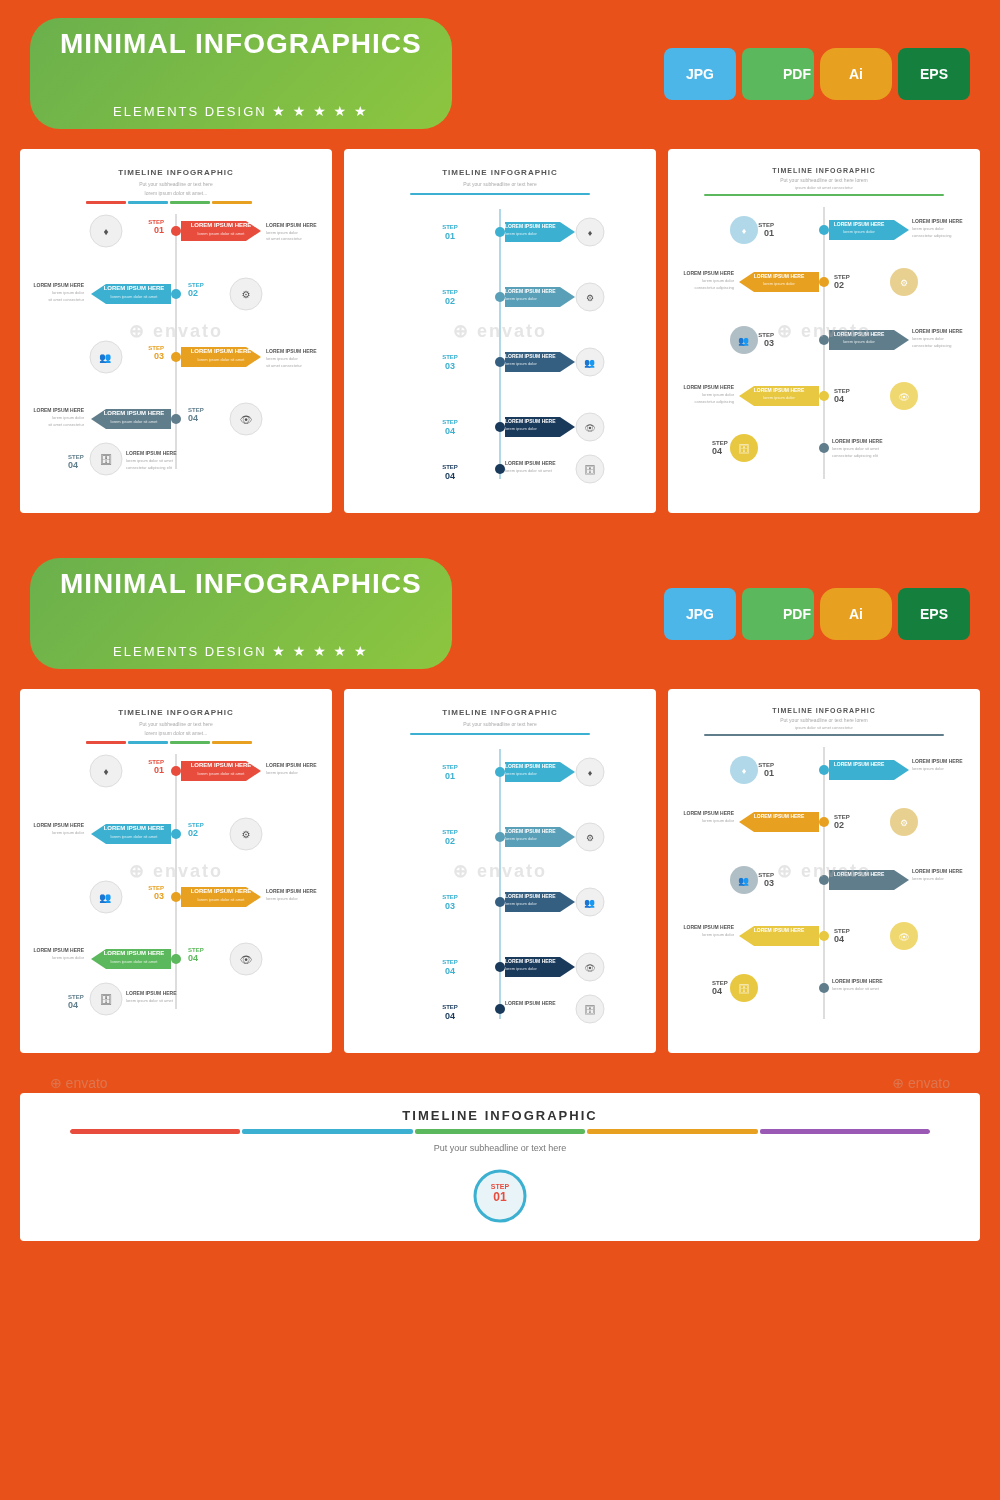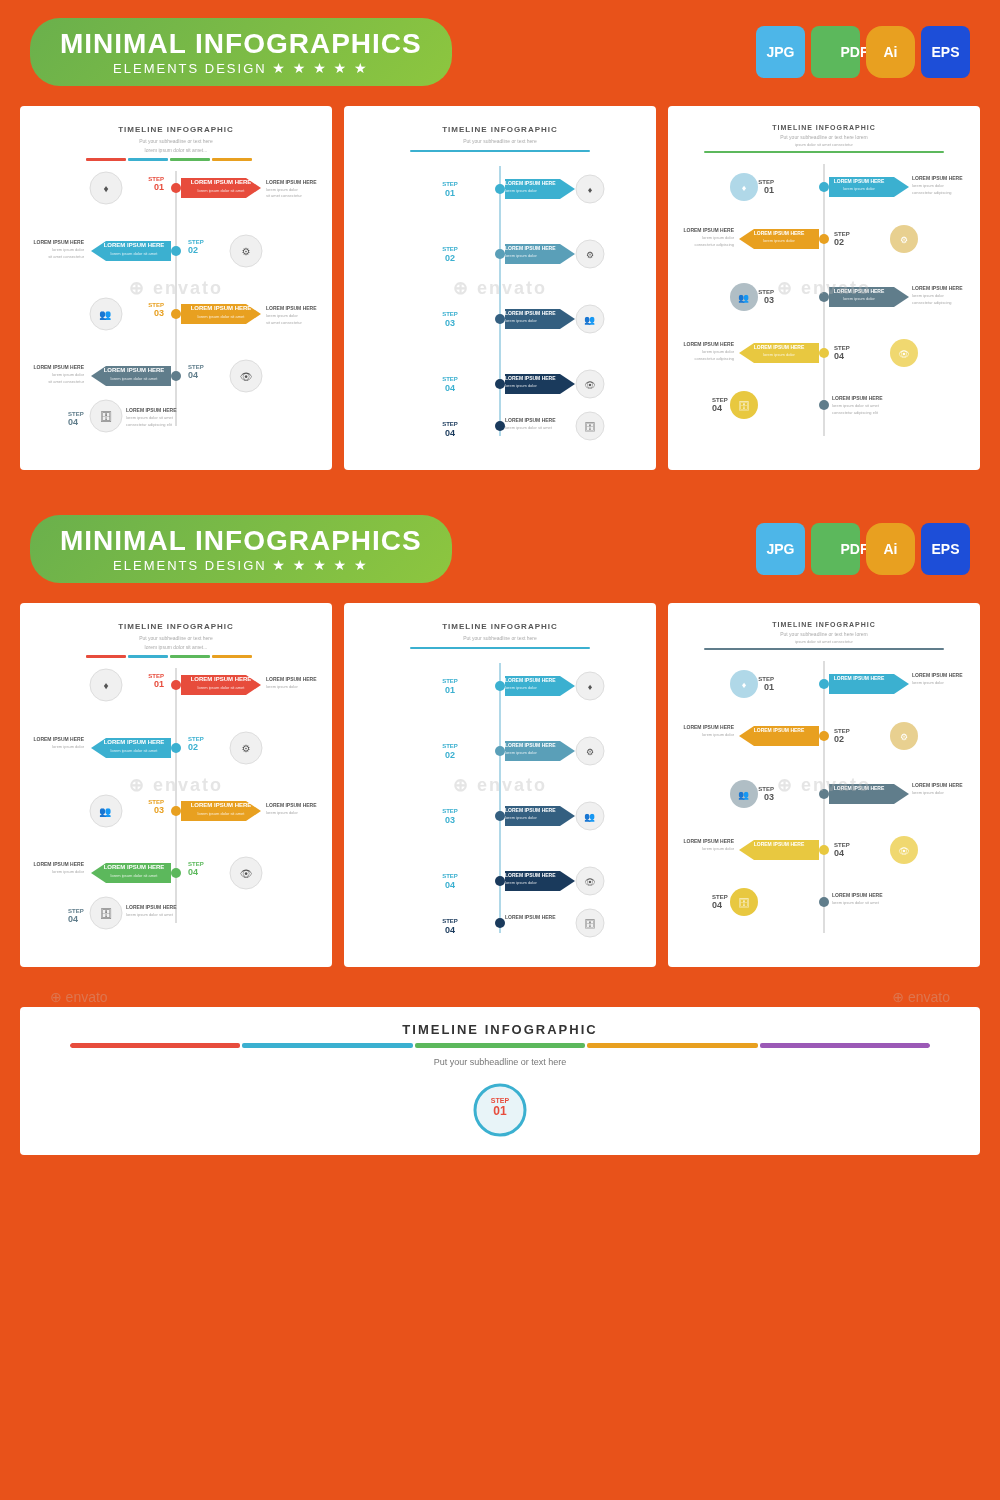--- a/index.html
+++ b/index.html
@@ -32,44 +32,45 @@
       font-weight: 900;
       color: white;
       letter-spacing: 1px;
       text-transform: uppercase;
     }
     .title-sub {
       font-size: 13px;
       color: white;
       letter-spacing: 2px;
       text-transform: uppercase;
+      margin-top: 43px;
     }
     .title-sub .stars {
       color: #fff;
       font-size: 14px;
     }
     .format-badges {
       display: flex;
       gap: 6px;
     }
     .fmt-badge {
-      width: 49px;
+      width: 72px;
       height: 52px;
       border-radius: 8px;
       display: flex;
       align-items: center;
       justify-content: center;
       font-weight: 900;
       font-size: 14px;
       color: white;
     }
     .fmt-jpg { background: #4db6e8; }
     .fmt-pdf { background: #5cb85c; padding-left: 38px; }
     .fmt-ai  { background: #e8a020; border-radius: 16px; }
-    .fmt-eps { background: #1d4ed8; }
+    .fmt-eps { background: #15803d; }
 
     
     .previews-row {
       display: flex;
       gap: 12px;
       padding: 10px 20px 20px 20px;
       justify-content: space-between;
     }
     .preview-card {
       background: white;

